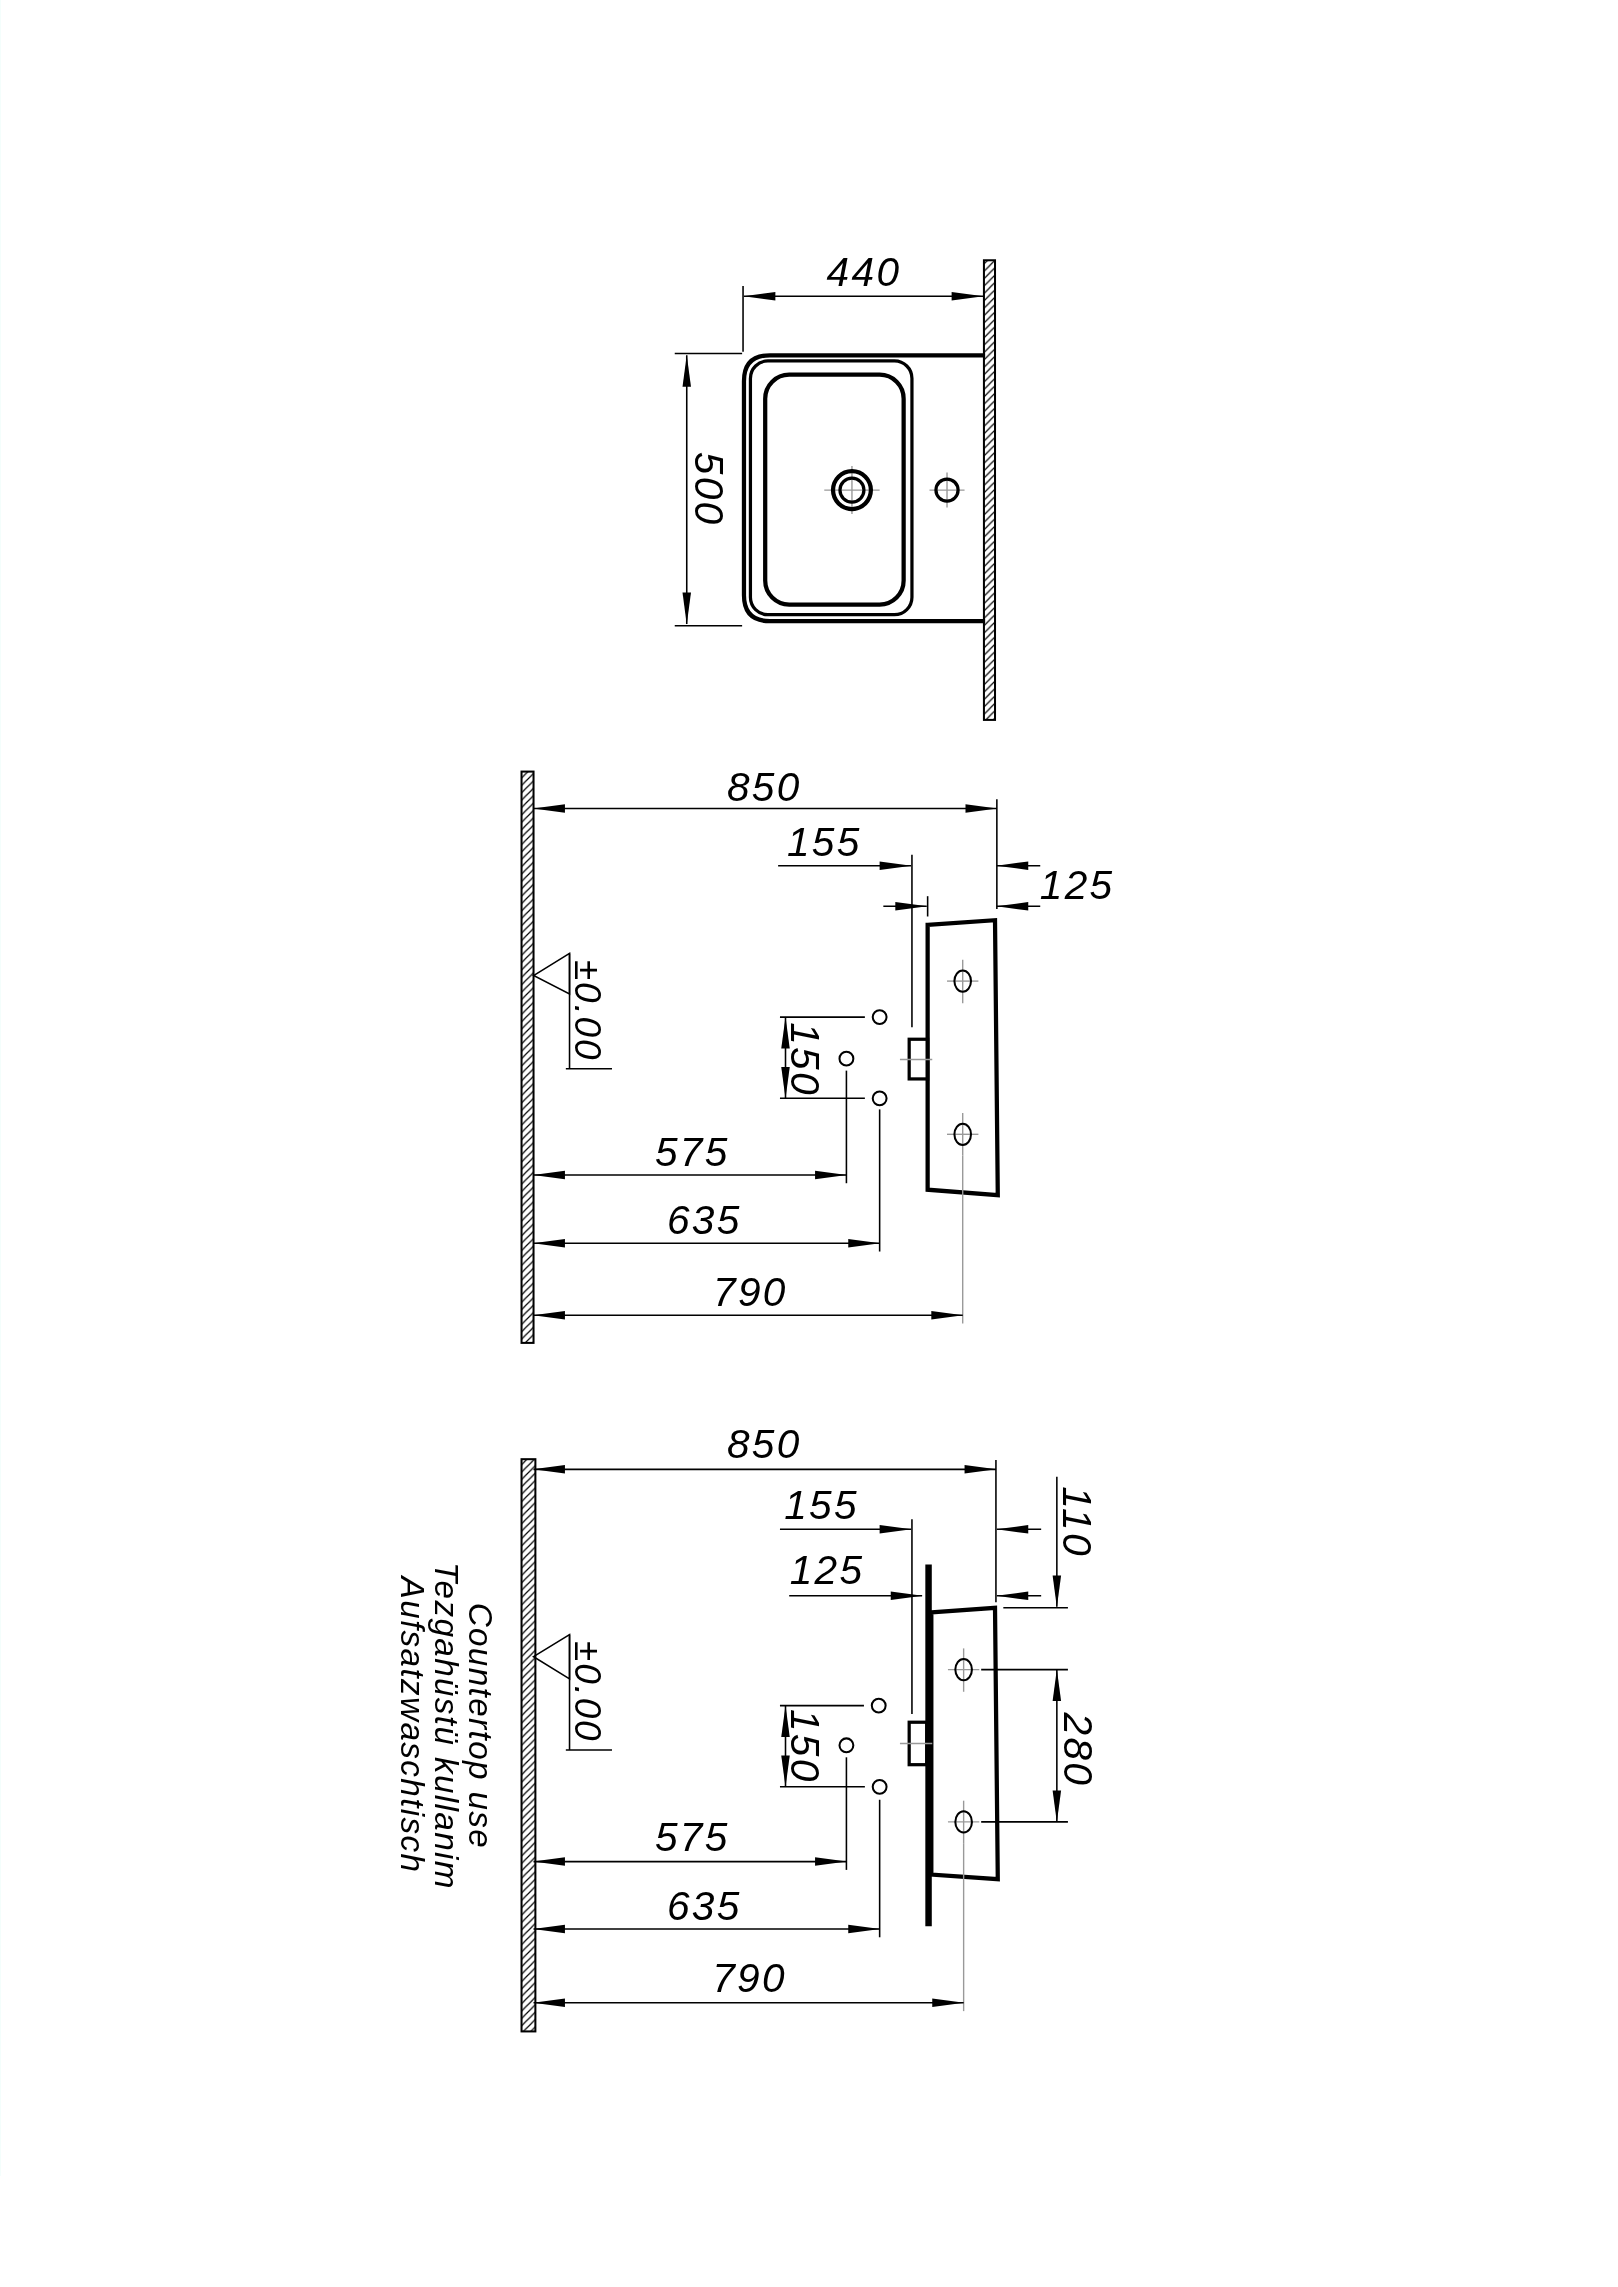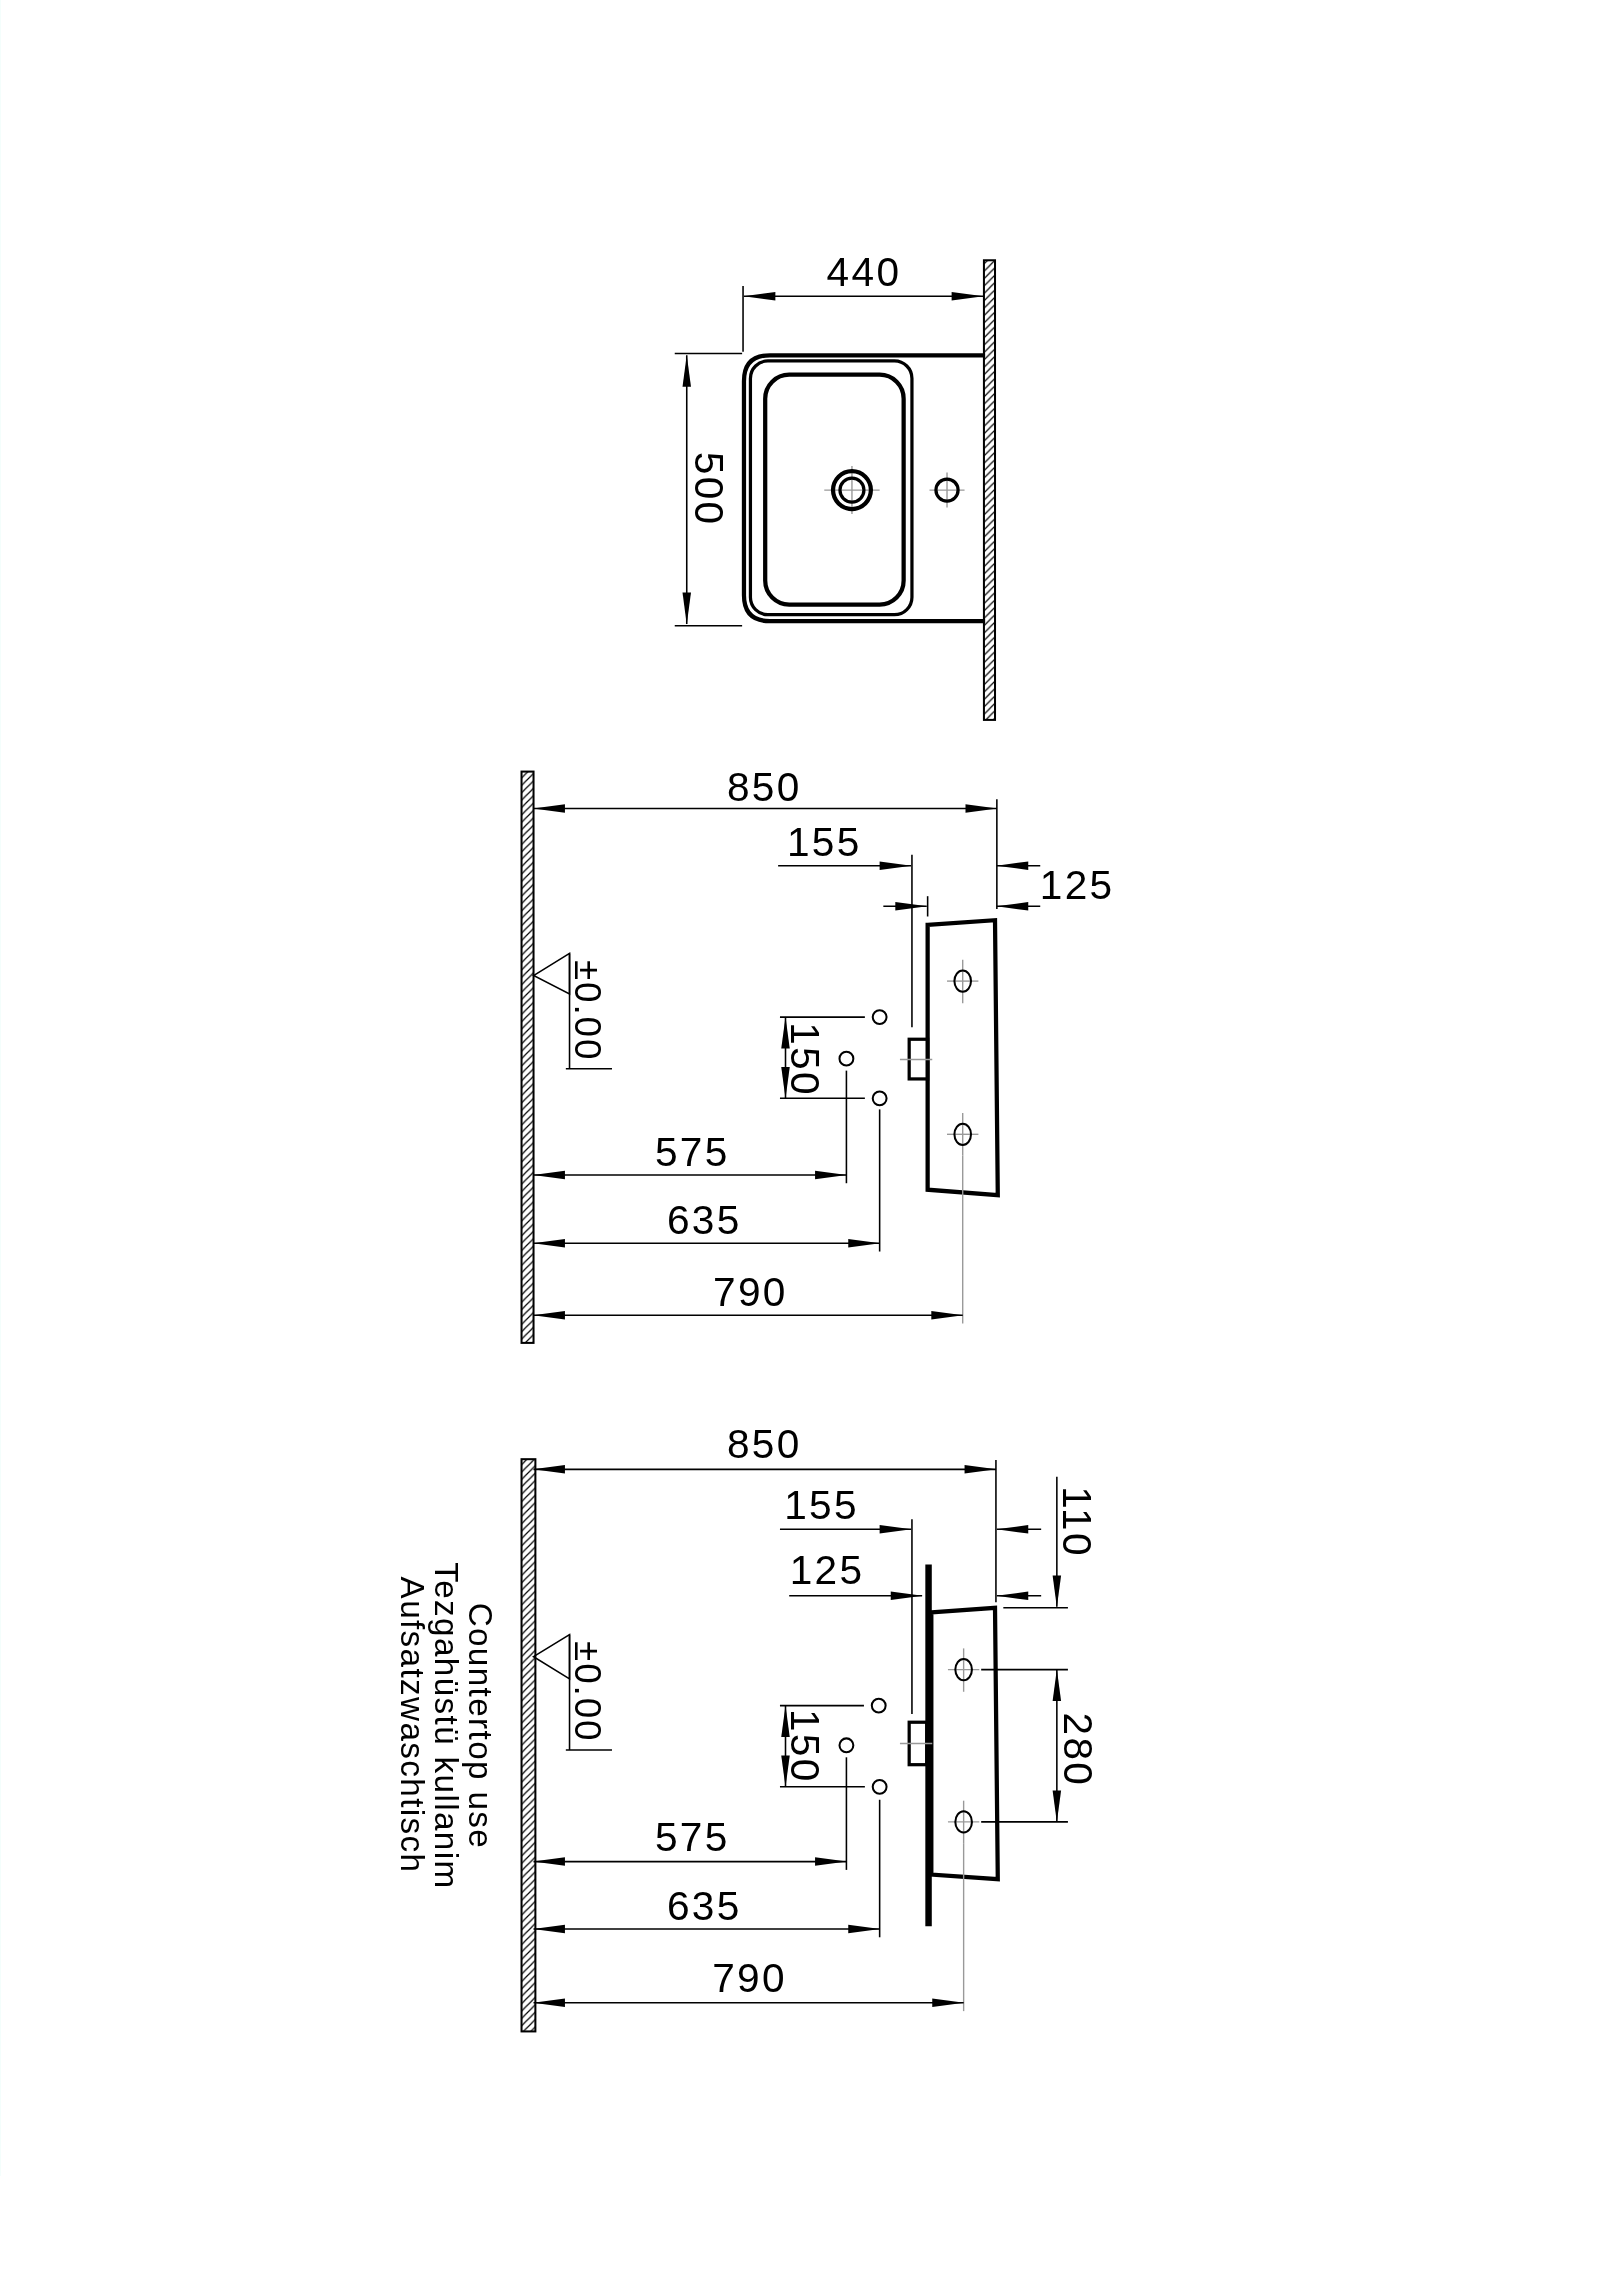--- a/index.html
+++ b/index.html
@@ -1,16 +1,16 @@
 <!DOCTYPE html>
 <html style="font-size:14.8px"><head>
 <meta charset="utf-8">
 <style>
   html,body{margin:0;padding:0;background:#ffffff;}
-  .page{width:1619px;height:2176px;background:#5eead4;margin:0 auto;position:relative;}
+  .page{width:1619px;height:2176px;background:#5eead4;margin:0 auto;position:relative;font-style:italic;}
   svg{display:block;}
   text{font-family:"Liberation Sans","DejaVu Sans",sans-serif;fill:#000;}
   .dim{font-size:44px;letter-spacing:2.5px;}
   .datum-txt{font-size:40px;letter-spacing:2px;}
   .note-txt{font-size:36px;letter-spacing:1.5px;}
   .thick{stroke:#000;stroke-width:4.6;fill:none;stroke-linecap:square;}
   .med{stroke:#000;stroke-width:3.5;fill:none;}
   .thin{stroke:#000;stroke-width:1.7;fill:none;}
   .cl{stroke:#999;stroke-width:1.5;fill:none;}
   .hole{stroke:#000;stroke-width:2.2;fill:none;}

